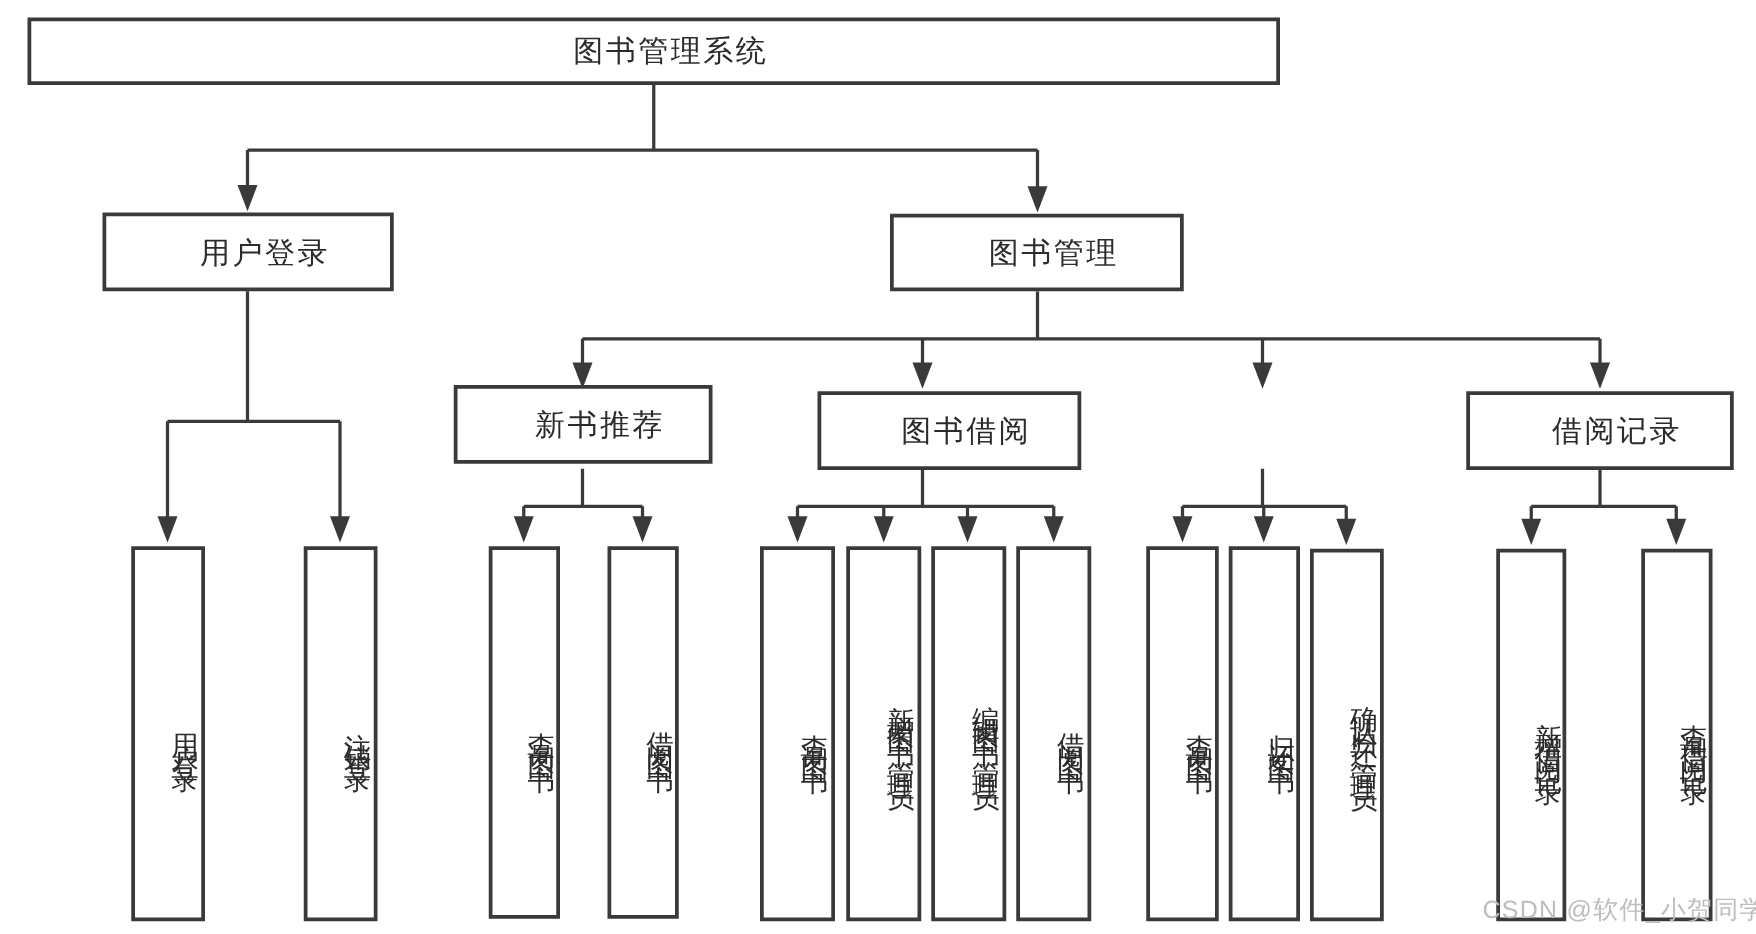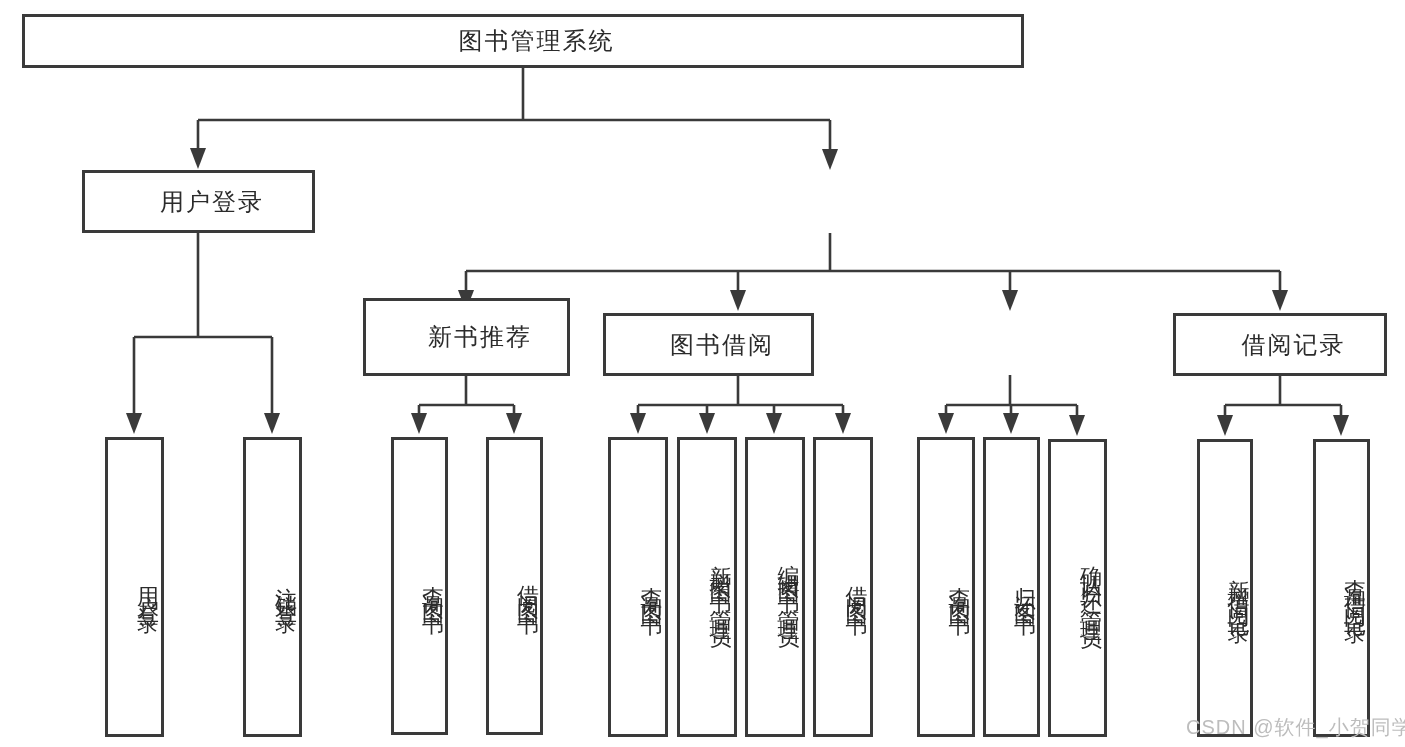--- a/index.html
+++ b/index.html
@@ -81,23 +81,24 @@
       <polygon points="1003,413 1019,413 1011,434"></polygon>
       <polygon points="1069,415 1085,415 1077,436"></polygon>
       <polygon points="1217,415 1233,415 1225,436"></polygon>
       <polygon points="1333,415 1349,415 1341,436"></polygon>
     </g>
   </svg>
 
   <div class="node hbox" style="left:22px;top:14px;width:1002px;height:54px">图书管理系统</div>
 
   <div class="node hbox" style="left:82px;top:170px;width:233px;height:63px">用户登录</div>
+  <div class="node hbox" style="left:712px;top:171px;width:235px;height:62px">图书管理</div>
 
-  <div class="node hbox" style="left:363px;top:298px;width:207px;height:78px">新书推荐</div>
-  <div class="node hbox" style="left:603px;top:313px;width:211px;height:63px">图书借阅</div>
+  <div class="node hbox" style="left:363px;top:308px;width:207px;height:63px">新书推荐</div>
+  <div class="node hbox" style="left:654px;top:313px;width:211px;height:63px">图书借阅</div>
   <div class="node hbox" style="left:1173px;top:313px;width:214px;height:63px">借阅记录</div>
 
   <div class="node vbox" style="left:105px;top:437px;width:59px;height:300px">用户登录</div>
   <div class="node vbox" style="left:243px;top:437px;width:59px;height:300px">注销登录</div>
 
   <div class="node vbox" style="left:391px;top:437px;width:57px;height:298px">查询图书</div>
   <div class="node vbox" style="left:486px;top:437px;width:57px;height:298px">借阅图书</div>
 
   <div class="node vbox" style="left:608px;top:437px;width:60px;height:300px">查询图书</div>
   <div class="node vbox" style="left:677px;top:437px;width:60px;height:300px">新增图书（管理员）</div>

